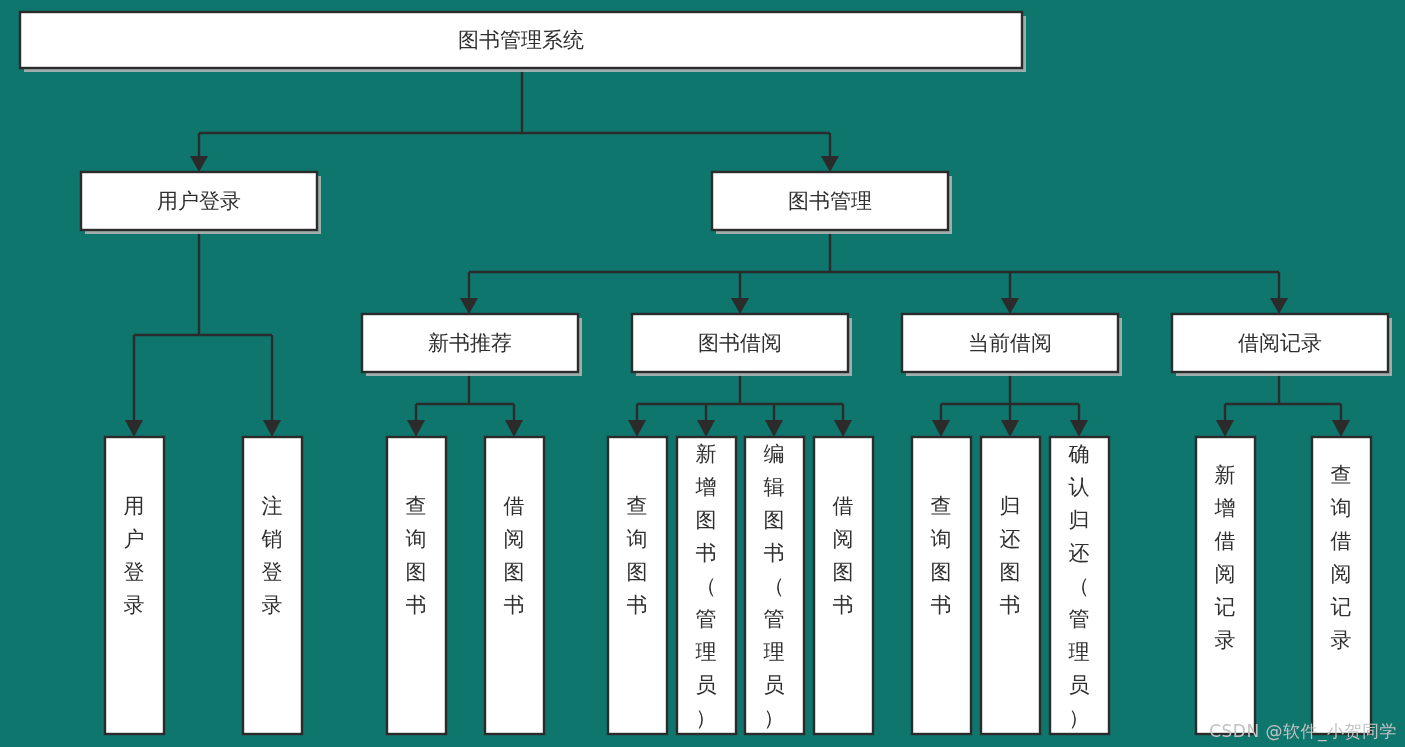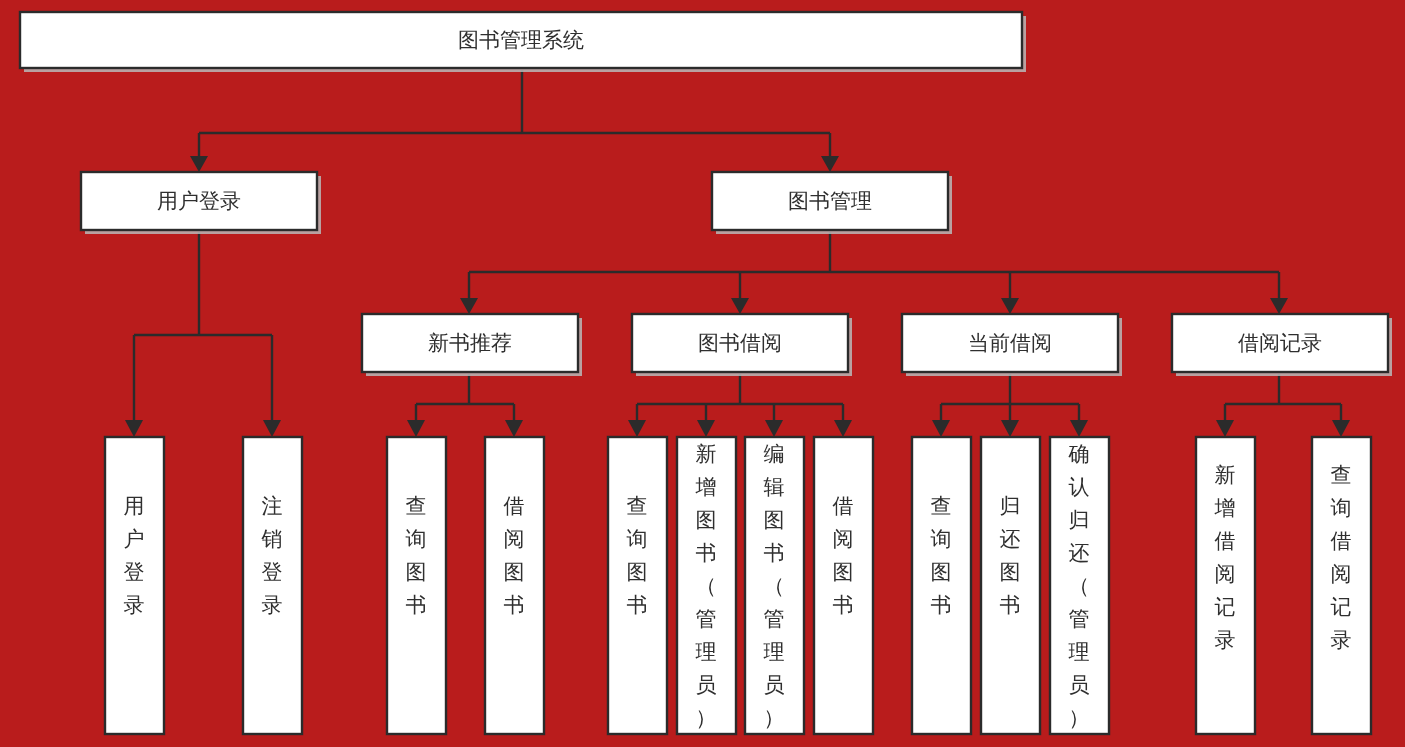--- a/index.html
+++ b/index.html
@@ -10,21 +10,21 @@
   body {
     width: 1405px;
     height: 747px;
     overflow: hidden;
     font-family: "Liberation Sans", "DejaVu Sans", sans-serif;
   }
   #diagram-root {
     position: relative;
     width: 1405px;
     height: 747px;
-    background: #b91c1c;
+    background: #0f766e;
   }
   svg#flow {
     position: absolute;
     left: 0;
     top: 0;
     width: 1405px;
     height: 747px;
     display: block;
   }
   .node-rect {
@@ -250,13 +250,14 @@
       </g>
 
       <g>
         <rect class="node-rect" x="1312" y="437" width="59" height="297"></rect>
         <text class="node-label-v" x="1341" y="482"><tspan x="1341" y="482">查</tspan><tspan x="1341" y="515">询</tspan><tspan x="1341" y="548">借</tspan><tspan x="1341" y="581">阅</tspan><tspan x="1341" y="614">记</tspan><tspan x="1341" y="647">录</tspan></text>
       </g>
 
     </g>
   </svg>
 
+  <div class="watermark">CSDN @软件_小贺同学</div>
 </div>
 
 </body></html>

